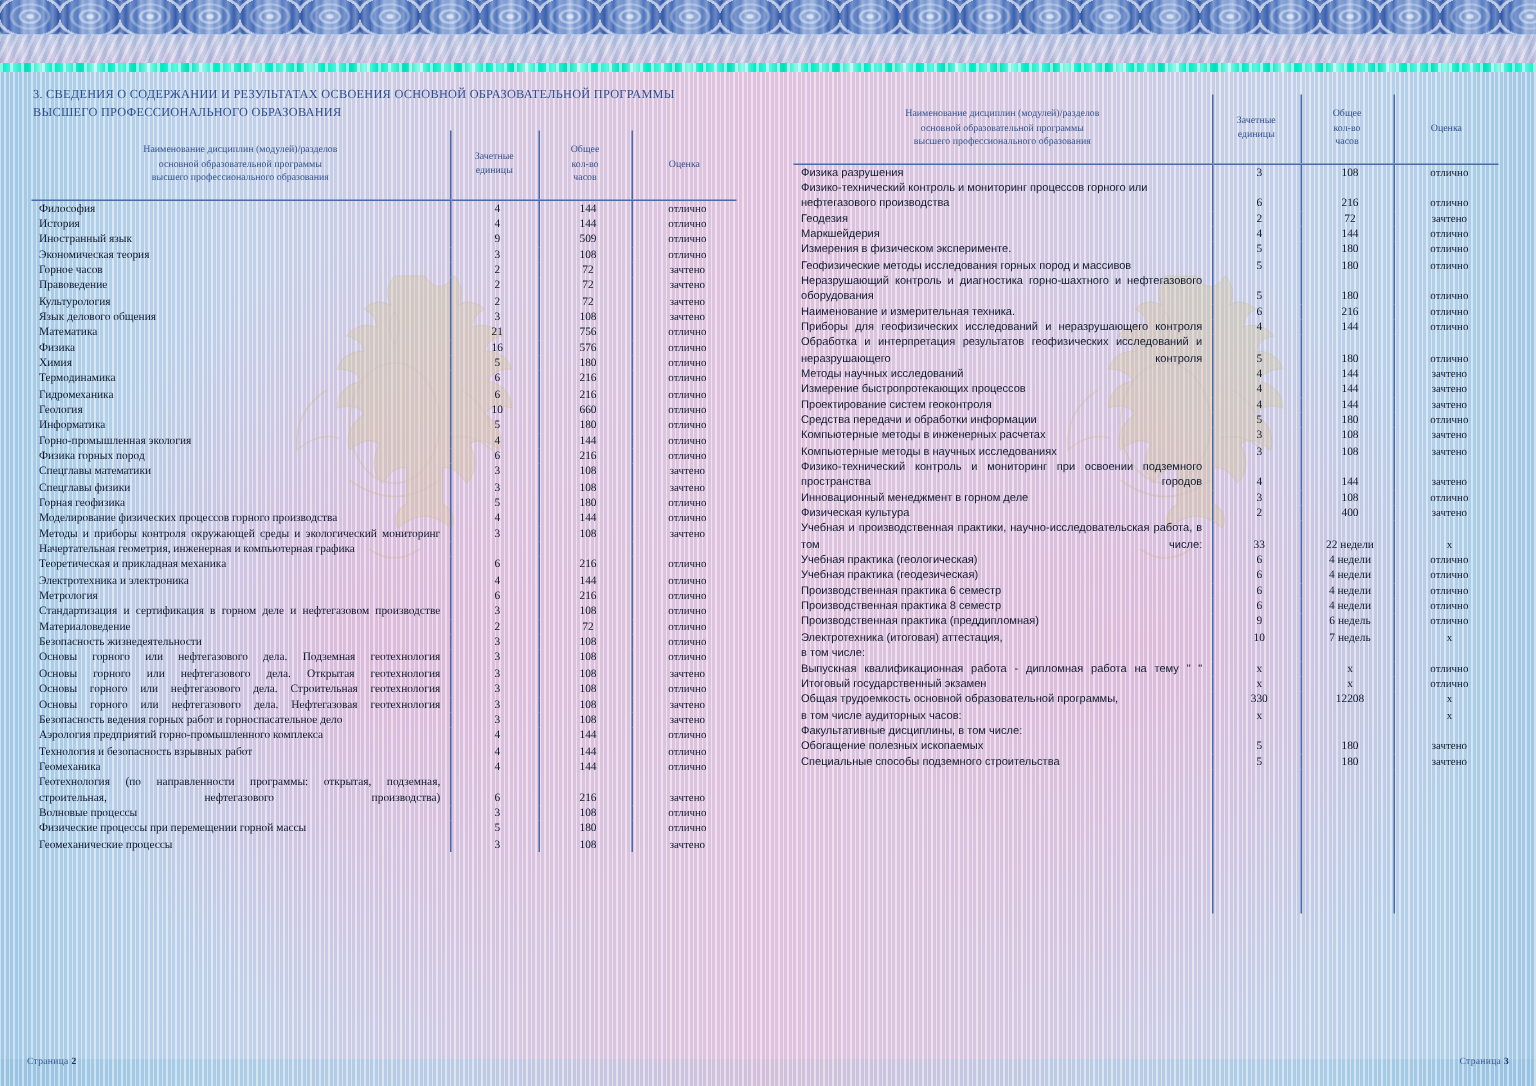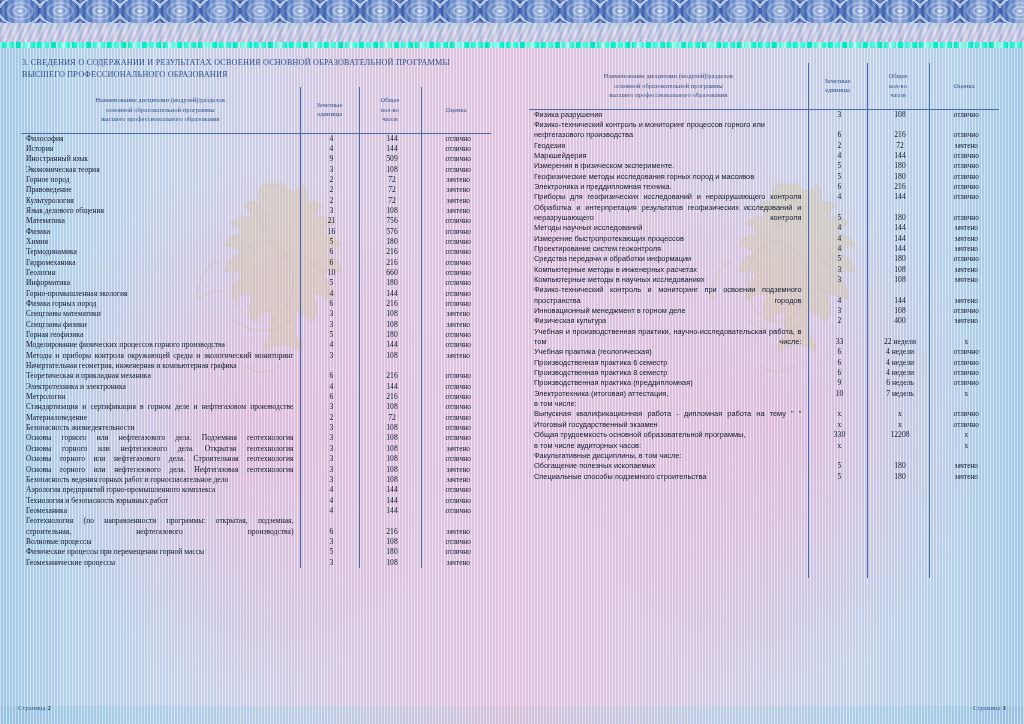--- a/index.html
+++ b/index.html
@@ -279,21 +279,21 @@
           <td class="t-hours">509</td>
           <td class="t-mark">отлично</td>
         </tr>
         <tr>
           <td class="t-name single">Экономическая теория</td>
           <td class="t-units">3</td>
           <td class="t-hours">108</td>
           <td class="t-mark">отлично</td>
         </tr>
         <tr>
-          <td class="t-name single">Горное пород</td>
+          <td class="t-name single">Горное часов</td>
           <td class="t-units">2</td>
           <td class="t-hours">72</td>
           <td class="t-mark">зачтено</td>
         </tr>
         <tr>
           <td class="t-name single">Правоведение</td>
           <td class="t-units">2</td>
           <td class="t-hours">72</td>
           <td class="t-mark">зачтено</td>
         </tr>
@@ -575,21 +575,27 @@
           <td class="t-hours">180</td>
           <td class="t-mark">отлично</td>
         </tr>
         <tr>
           <td class="t-name single">Геофизические методы исследования горных пород и массивов</td>
           <td class="t-units">5</td>
           <td class="t-hours">180</td>
           <td class="t-mark">отлично</td>
         </tr>
         <tr>
-          <td class="t-name single">Электроника и преддипломная техника.</td>
+          <td class="t-name">Неразрушающий контроль и диагностика горно-шахтного и нефтегазового оборудования</td>
+          <td class="t-units">5</td>
+          <td class="t-hours">180</td>
+          <td class="t-mark">отлично</td>
+        </tr>
+        <tr>
+          <td class="t-name single">Наименование и измерительная техника.</td>
           <td class="t-units">6</td>
           <td class="t-hours">216</td>
           <td class="t-mark">отлично</td>
         </tr>
         <tr>
           <td class="t-name">Приборы для геофизических исследований и неразрушающего контроля</td>
           <td class="t-units">4</td>
           <td class="t-hours">144</td>
           <td class="t-mark">отлично</td>
         </tr>
@@ -654,20 +660,26 @@
           <td class="t-mark">зачтено</td>
         </tr>
         <tr>
           <td class="t-name">Учебная и производственная практики, научно-исследовательская работа, в том числе:</td>
           <td class="t-units">33</td>
           <td class="t-hours">22 недели</td>
           <td class="t-mark">х</td>
         </tr>
         <tr>
           <td class="t-name single">Учебная практика (геологическая)</td>
+          <td class="t-units">6</td>
+          <td class="t-hours">4 недели</td>
+          <td class="t-mark">отлично</td>
+        </tr>
+        <tr>
+          <td class="t-name single">Учебная практика (геодезическая)</td>
           <td class="t-units">6</td>
           <td class="t-hours">4 недели</td>
           <td class="t-mark">отлично</td>
         </tr>
         <tr>
           <td class="t-name single">Производственная практика 6 семестр</td>
           <td class="t-units">6</td>
           <td class="t-hours">4 недели</td>
           <td class="t-mark">отлично</td>
         </tr>

